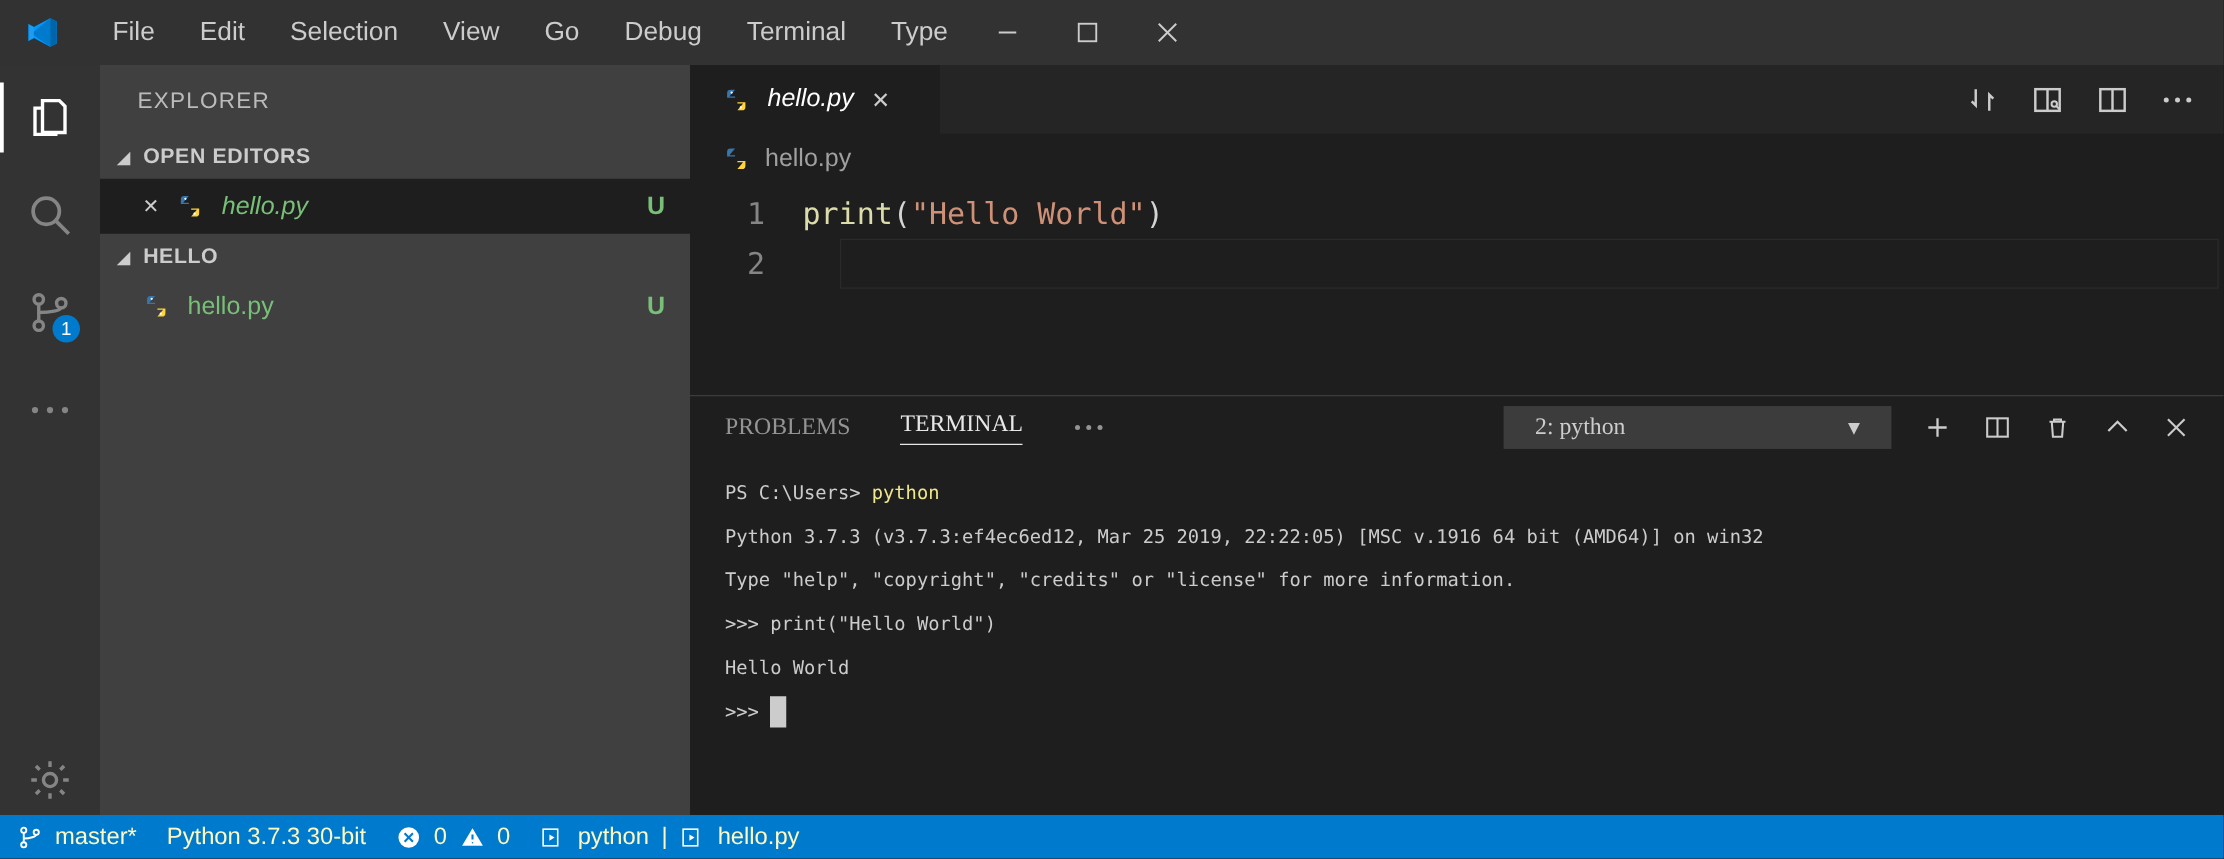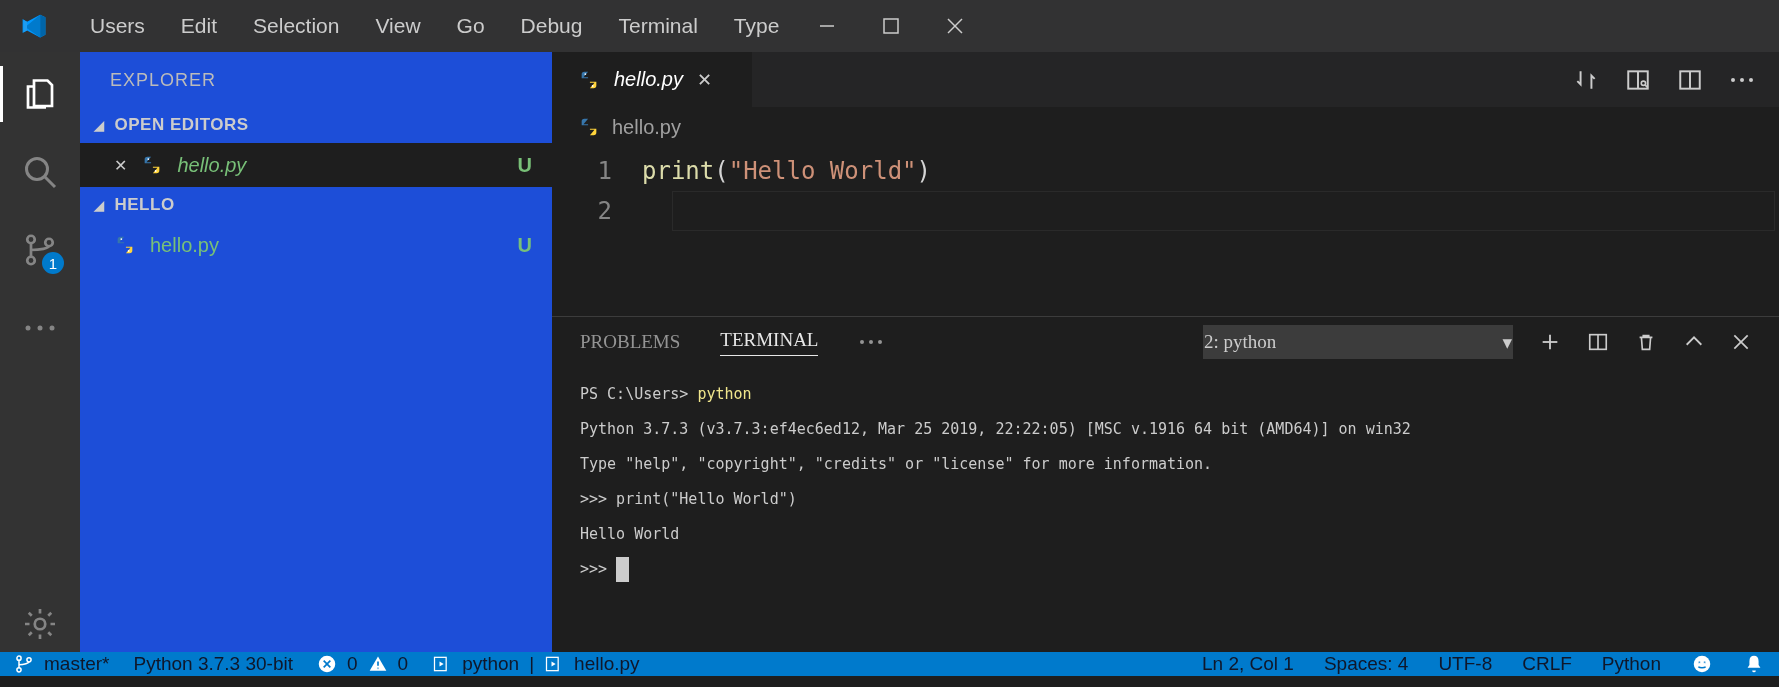--- a/index.html
+++ b/index.html
@@ -17,21 +17,21 @@
   .main { display:flex; height:600px; }
   
   .activity { width:80px; background:#333333; display:flex; flex-direction:column; align-items:center; padding-top:14px; gap:22px; position:relative;}
   .activity .act-item { width:80px; height:56px; display:flex; align-items:center; justify-content:center; position:relative; }
   .activity .act-item.active::before { content:""; position:absolute; left:0; top:0; bottom:0; width:3px; background:#fff; }
   .activity svg { stroke:#858585; fill:none; }
   .activity .act-item.active svg { stroke:#fff; }
   .activity .badge { position:absolute; bottom:4px; right:16px; background:#007acc; color:#fff; font-size:15px; border-radius:50%; width:22px; height:22px; display:flex; align-items:center; justify-content:center; }
   .activity .spacer { flex:1; }
   
-  .sidebar { width:472px; background:#1d4ed8; display:flex; flex-direction:column; }
+  .sidebar { width:472px; background:#404040; display:flex; flex-direction:column; }
   .sidebar-title { height:55px; padding:18px 0 0 30px; font-size:18px; color:#bbbbbb; letter-spacing:1px; }
   .section-hdr { height:36px; display:flex; align-items:center; gap:10px; padding-left:14px; font-size:17px; font-weight:700; color:#ccc; letter-spacing:.5px; }
   .section-hdr .arrow { font-size:13px; color:#ccc; }
   .sb-row { height:44px; display:flex; align-items:center; padding-left:34px; gap:14px; font-size:20px; position:relative;}
   .sb-row .close { font-size:16px; color:#ccc; }
   .sb-row .py-icon { width:22px; height:22px; }
   .sb-row .name { color:#78c078; font-style:italic; }
   .sb-row .name2 { color:#78c078; font-style:normal; }
   .sb-row .u { position:absolute; right:20px; color:#78c078; font-weight:600; }
   .sb-row.dark { background:#1e1e1e; }
@@ -48,45 +48,45 @@
   .gutter { width:90px; text-align:right; color:#858585; padding-right:30px;}
   .gutter div { height:40px; }
   .codecol div { height:40px; white-space:pre; }
   .tk-fn{ color:#dcdcaa;} .tk-par{color:#d4d4d4;} .tk-str{color:#ce9178;}
   .code .cursor-line{ position:absolute; left:120px; right:4px; top:44px; height:40px; border:1px solid #2a2a2a; }
   
   .panel { height:336px; background:#1e1e1e; border-top:1px solid #3c3c3c; display:flex; flex-direction:column; }
   .panel-tabs { height:50px; display:flex; align-items:center; gap:40px; padding:0 28px; font-size:19px; color:#949494;font-family:Liberation Serif, serif; }
   .panel-tabs .ptab.active { color:#e7e7e7; border-bottom:1px solid #e7e7e7; padding-bottom:4px; }
   .panel-tabs .right { margin-left:auto; display:flex; align-items:center; gap:26px; }
-  .term-select { background:#3c3c3c; color:#ccc; border:1px solid #3c3c3c; height:34px; min-width:310px; padding:0 0; font-size:19px; display:flex; align-items:center; justify-content:space-between;}
+  .term-select { background:#3c3c3c; color:#ccc; border:1px solid #3c3c3c; height:34px; min-width:310px; padding:0 24px; font-size:19px; display:flex; align-items:center; justify-content:space-between;}
   .panel-body { flex:1; padding:10px 28px; font-family:Consolas,monospace; font-size:15px; line-height:35px; color:#cccccc; white-space:pre-wrap; }
   .ps{color:#cccccc;} .cmd{color:#f0e68c;}
   .blockcur{display:inline-block;width:13px;height:25px;background:#cccccc;vertical-align:middle;}
   
-  .status { height:24px; background:#007acc; color:#0f172a; display:flex; align-items:center; font-size:19px; padding:0 14px; gap:24px;}
+  .status { height:35px; background:#007acc; color:#fef9c3; display:flex; align-items:center; font-size:19px; padding:0 14px; gap:24px;}
   .status .grp{display:flex;align-items:center;gap:10px;}
   .status .right{margin-left:auto; display:flex; align-items:center; gap:30px;}
   .status svg{stroke:#fff;fill:none;}
 </style>
 </head>
 <body>
 
 <div class="titlebar">
   <svg class="vs-logo" viewBox="0 0 32 32">
     <path d="M23 3 L23 29 L8 21 L3 24 L3 8 L8 11 Z M23 3 L29 6 L29 26 L23 29" fill="#0098ff" stroke="none"></path>
     <path d="M23 7 L10 22 L5 18 M23 25 L10 10 L5 14" stroke="#0068c4" stroke-width="0" fill="none"></path>
     <path d="M23 6 L9 20 L4 16.5 L4 15.5 L9 12 L23 26" fill="#1e1e1e" opacity="0"></path>
     <polygon points="23,3 29,6 29,26 23,29" fill="#0065a9"></polygon>
     <polygon points="23,3 23,29 6,17" fill="#007acc"></polygon>
     <polygon points="4,9 8,11 8,21 4,23" fill="#1f9cf0"></polygon>
     <path d="M23 6 L7 21 L3 18 L3 14 L7 11 L23 26" fill="none"></path>
   </svg>
   <div class="menubar">
-    <span>Users</span>
+    <span>File</span>
     <span>Edit</span>
     <span>Selection</span>
     <span>View</span>
     <span>Go</span>
     <span>Debug</span>
     <span>Terminal</span>
     <span>Type</span>
   </div>
   <div class="win-controls">
     <div>
@@ -309,29 +309,13 @@
         <path d="M9 9l5 3-5 3z" fill="#fff" stroke="none"></path>
       </svg>
     <span>python</span>
     <span>|</span>
     <svg width="20" height="20" viewBox="0 0 24 24">
         <rect x="3" y="4" width="14" height="16" stroke-width="1.5"></rect>
         <path d="M9 9l5 3-5 3z" fill="#fff" stroke="none"></path>
       </svg>
     <span>hello.py</span>
   </div>
-  <div class="right">
-    <span>Ln 2, Col 1</span>
-    <span>Spaces: 4</span>
-    <span>UTF-8</span>
-    <span>CRLF</span>
-    <span>Python</span>
-    <svg width="22" height="22" viewBox="0 0 24 24">
-        <circle cx="12" cy="12" r="9" fill="#fff" stroke="none"></circle>
-        <circle cx="9" cy="10" r="1.3" fill="#007acc"></circle>
-        <circle cx="15" cy="10" r="1.3" fill="#007acc"></circle>
-        <path d="M8 15c1.5 1.5 6.5 1.5 8 0" stroke="#007acc" stroke-width="1.6" fill="none"></path>
-      </svg>
-    <svg width="22" height="22" viewBox="0 0 24 24">
-        <path d="M12 3c-3 0-5 2-5 6v4l-2 3h14l-2-3v-4c0-4-2-6-5-6z M10 19a2 2 0 0 0 4 0" fill="#fff" stroke="none"></path>
-      </svg>
-  </div>
 </div>
 
 </body></html>

